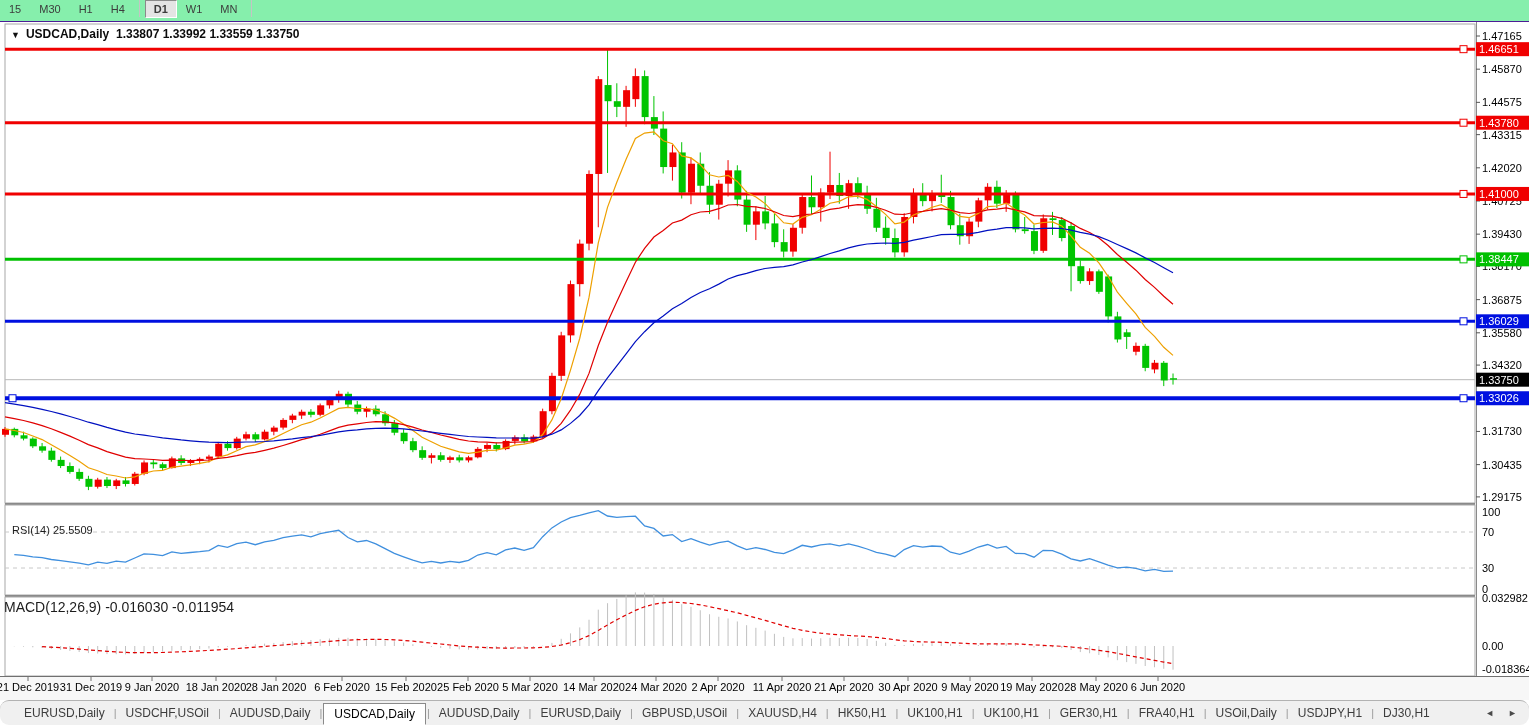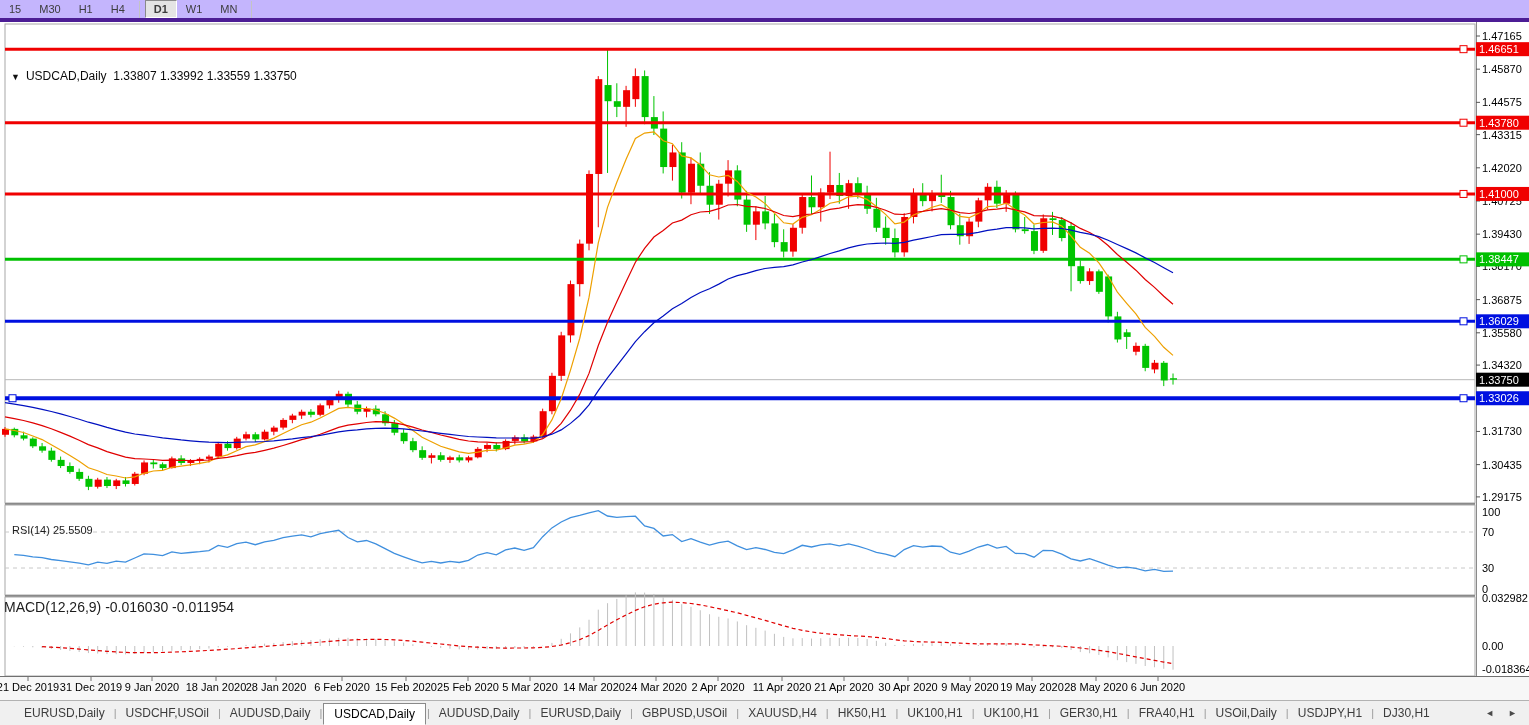--- a/index.html
+++ b/index.html
@@ -1,31 +1,31 @@
 <!DOCTYPE html>
 <html><head>
 <meta charset="utf-8">
 <style>
   html,body{margin:0;padding:0;background:#e8e8e8;}
   #app{position:relative;width:1529px;height:725px;background:#ffffff;overflow:hidden;
        font-family:"Liberation Sans",sans-serif;}
-  #toolbar{position:absolute;top:0;left:0;width:100%;height:22px;background:#c4b5fd;
-       border-bottom:4px solid #4c1d95;display:flex;align-items:flex-end;font-size:11px;
+  #toolbar{position:absolute;top:0;left:0;width:100%;height:22px;background:#86efac;
+       border-bottom:1px solid #4c1d95;display:flex;align-items:flex-start;font-size:11px;
        color:#3c3c3c;box-sizing:border-box;}
   .tf{padding:3px 9px;cursor:default;}
   .tf.active{background:#e4e4e4;border:1px solid;border-color:#8a8a8a #ffffff #ffffff #8a8a8a;padding:2px 8px;font-weight:bold;}
   .tbsep{width:1px;height:17px;background:#c4c4c4;margin:0 5px;}
   #chart{position:absolute;top:22px;left:0;}
-  #title{position:absolute;top:27px;left:11px;font-size:12px;font-weight:normal;color:#0a0a0a;margin-top:42px;}
+  #title{position:absolute;top:27px;left:11px;font-size:12px;font-weight:bold;color:#0a0a0a;}
   #title .arr{font-size:9px;margin-right:6px;color:#111;}
   #rsiLabel{position:absolute;top:507px;left:12px;font-size:11px;color:#1c1c1c;margin-top:17px;}
   #macdLabel{position:absolute;top:599px;left:4px;font-size:14px;color:#1c1c1c;}
   #tabs{position:absolute;bottom:0;left:0;width:100%;height:25px;background:#f0f0f0;
        border-top:1px solid #b2b2b2;display:flex;align-items:center;font-size:12px;
-       color:#3d3d3d;padding-left:16px;box-sizing:border-box;}
+       color:#3d3d3d;padding-left:16px;box-sizing:border-box;border-radius:9px;}
   .tab{padding:3px 8px;white-space:nowrap;cursor:default;}
   .tab.active{background:#ffffff;border:1px solid #8a8a8a;border-bottom:1px solid #ffffff;
        color:#000;align-self:stretch;display:flex;align-items:center;margin-top:2px;padding:0 10px;}
   .tsep{color:#9a9a9a;padding:0 1px;font-size:11px;}
   #tabArrows{margin-left:auto;padding-right:12px;color:#4a4a4a;font-size:9px;display:flex;gap:14px;}
 </style>
 </head>
 <body>
 
 <div id="app">

